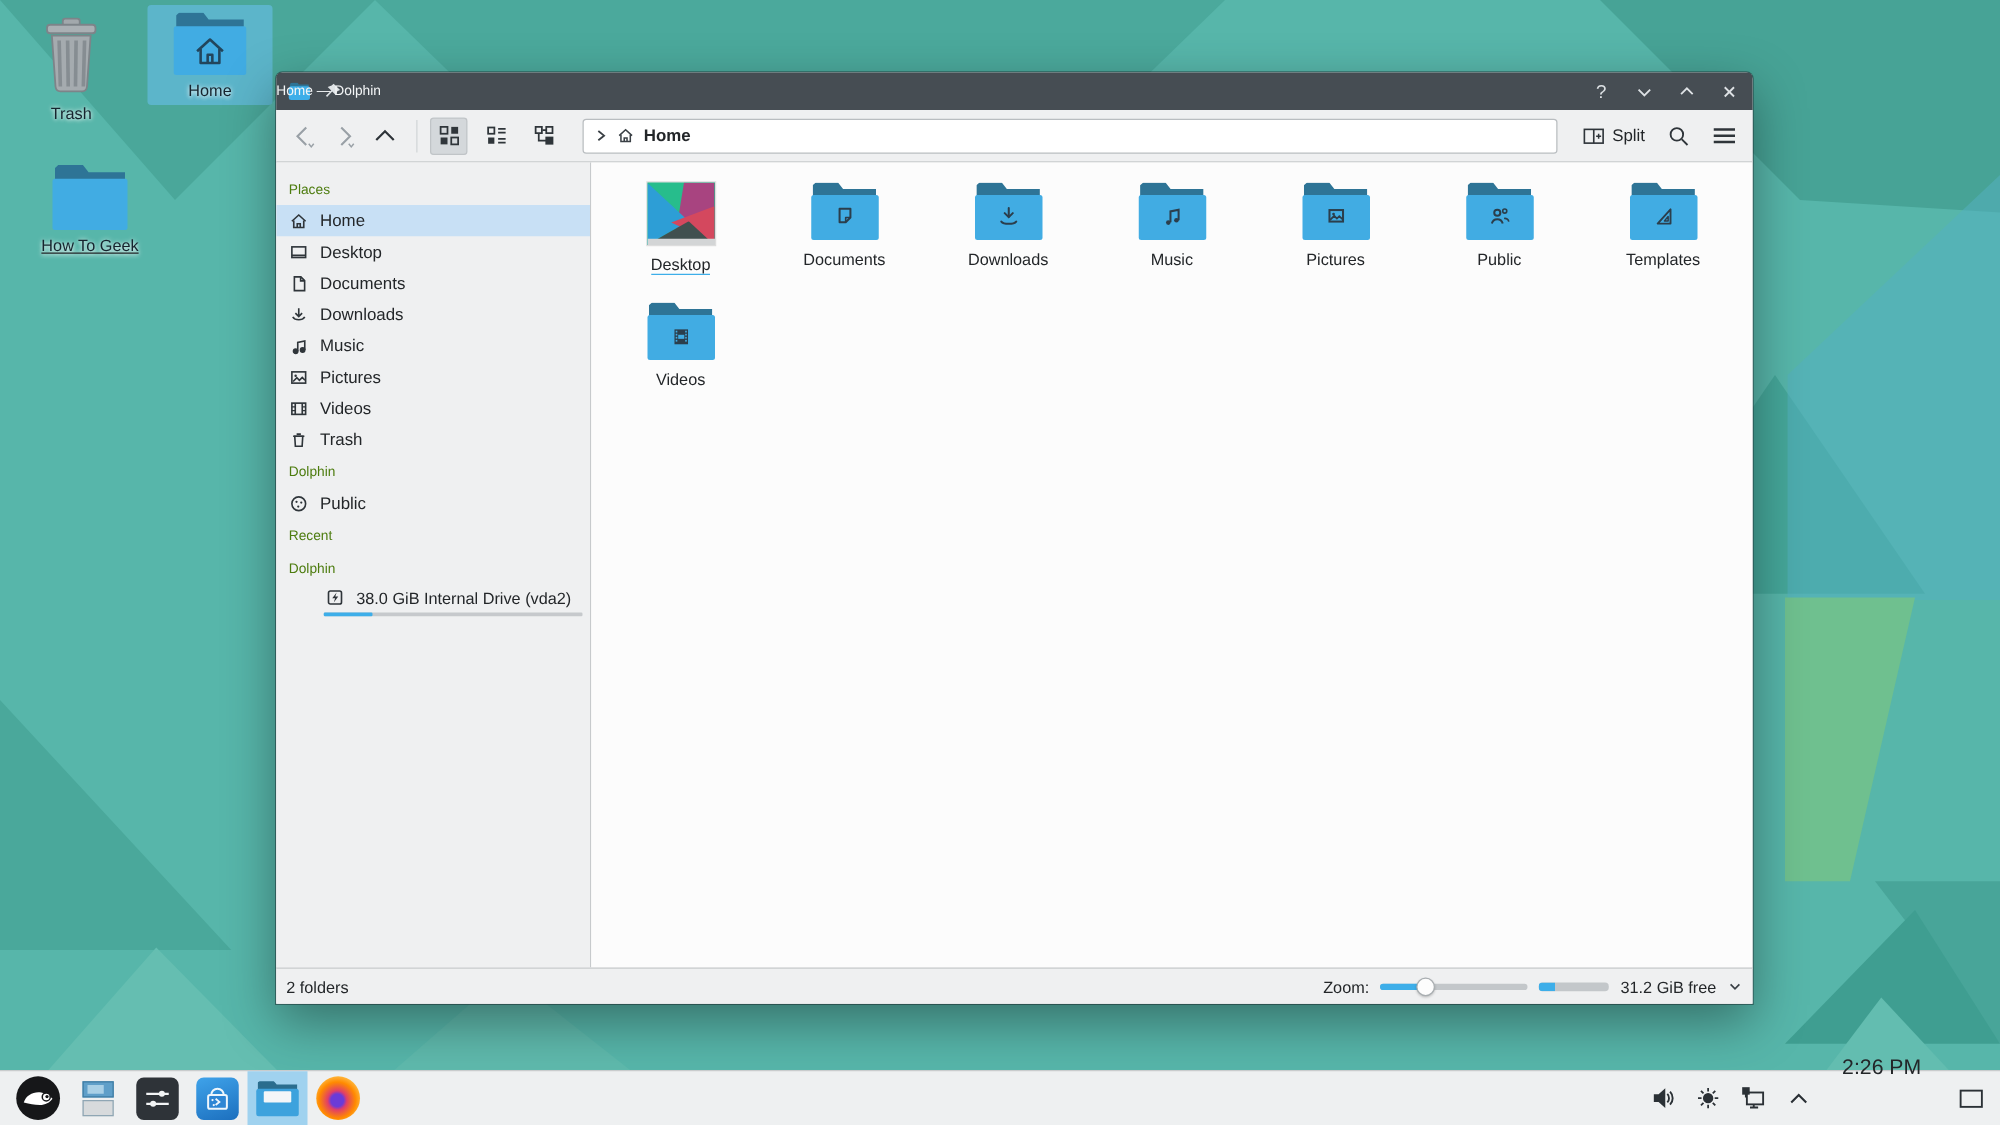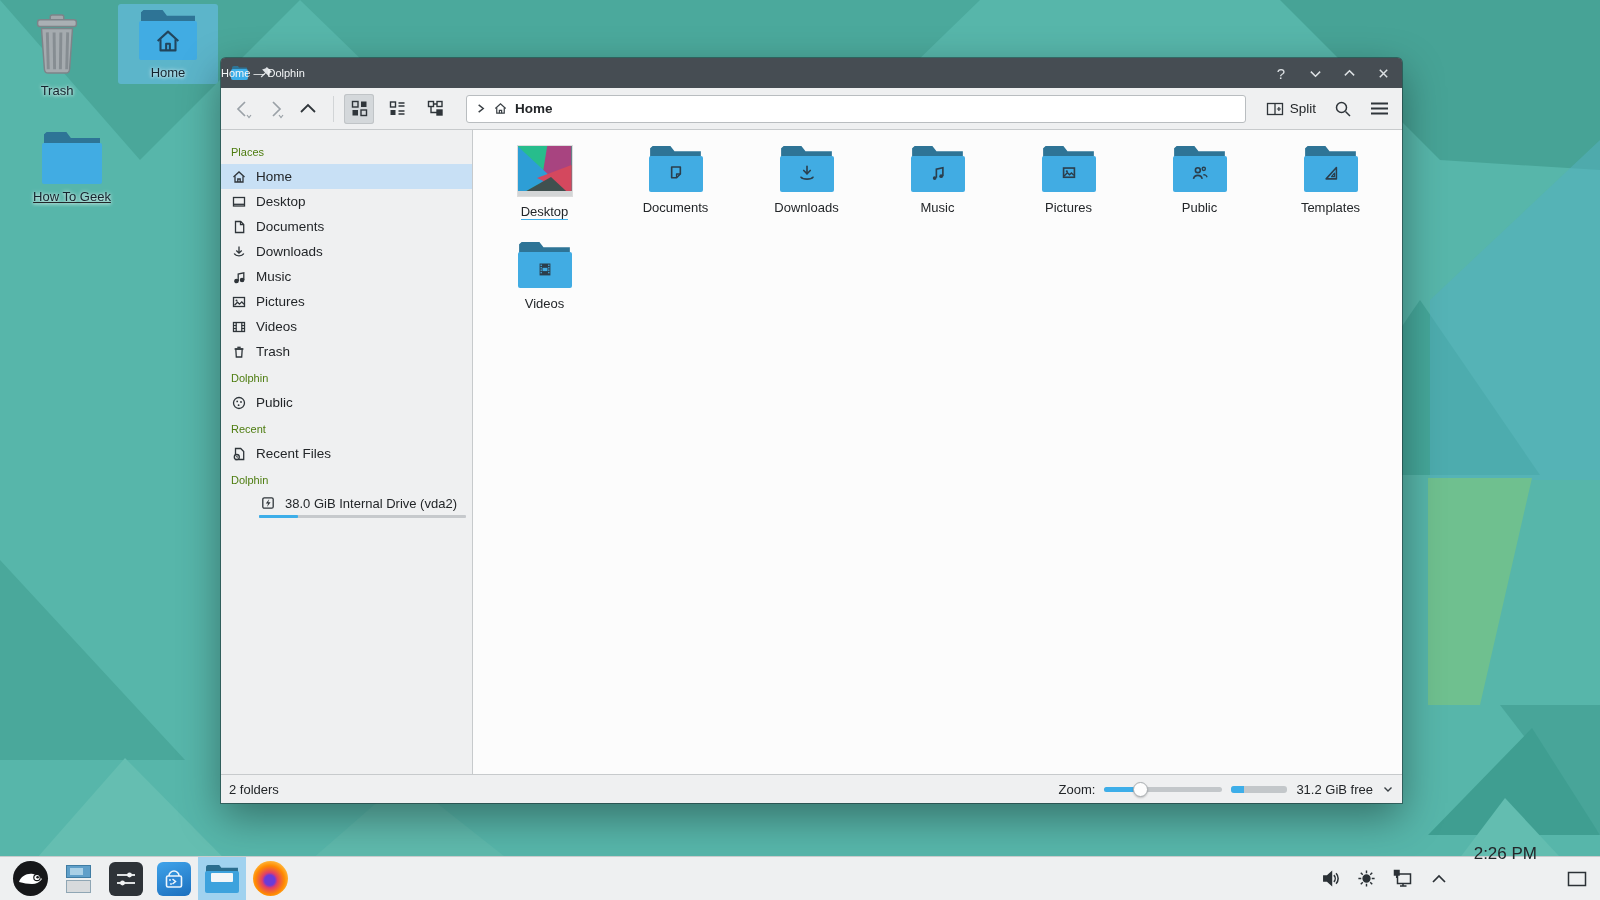--- a/index.html
+++ b/index.html
@@ -333,28 +333,20 @@
         <svg width="16" height="16" viewBox="0 0 16 16" fill="none" stroke="#2f353a" stroke-width="1.3">
           <circle cx="8" cy="8" r="5.5"></circle>
           <circle cx="6.2" cy="6.4" r="0.9" fill="#2f353a" stroke="none"></circle>
             <circle cx="10" cy="7" r="0.9" fill="#2f353a" stroke="none"></circle>
             <circle cx="7.6" cy="10.2" r="0.9" fill="#2f353a" stroke="none"></circle>
         </svg>
         <span>Public</span>
       </div>
 
       <div class="side-header">Recent</div>
-      <div class="side-item">
-        <svg width="16" height="16" viewBox="0 0 16 16" fill="none" stroke="#2f353a" stroke-width="1.3">
-          <path d="M4.5,2.5 h5.2 l3,3 V13.5 h-8.2 z"></path>
-            <circle cx="5.8" cy="11" r="2.5" fill="#eff0f1"></circle>
-            <path d="M5.8,9.8 v1.3 h1.1" stroke-width="1"></path>
-        </svg>
-        <span>Recent Files</span>
-      </div>
 
       <div class="side-header">Dolphin</div>
       <div class="device-wrap">
         <div class="side-item" style="height:22px;padding-left:39px;">
           <svg width="16" height="16" viewBox="0 0 16 16" fill="none" stroke="#2f353a" stroke-width="1.3">
             <rect x="2.8" y="2.8" width="10.4" height="10.4" rx="1.5"></rect>
             <path d="M9.3,4 L5.8,8.6 h2.3 L7,12 l3.6,-4.8 H8.2 z" fill="#2f353a" stroke="none"></path>
           </svg>
           <span style="font-size:13px;">38.0 GiB Internal Drive (vda2)</span>
         </div>

